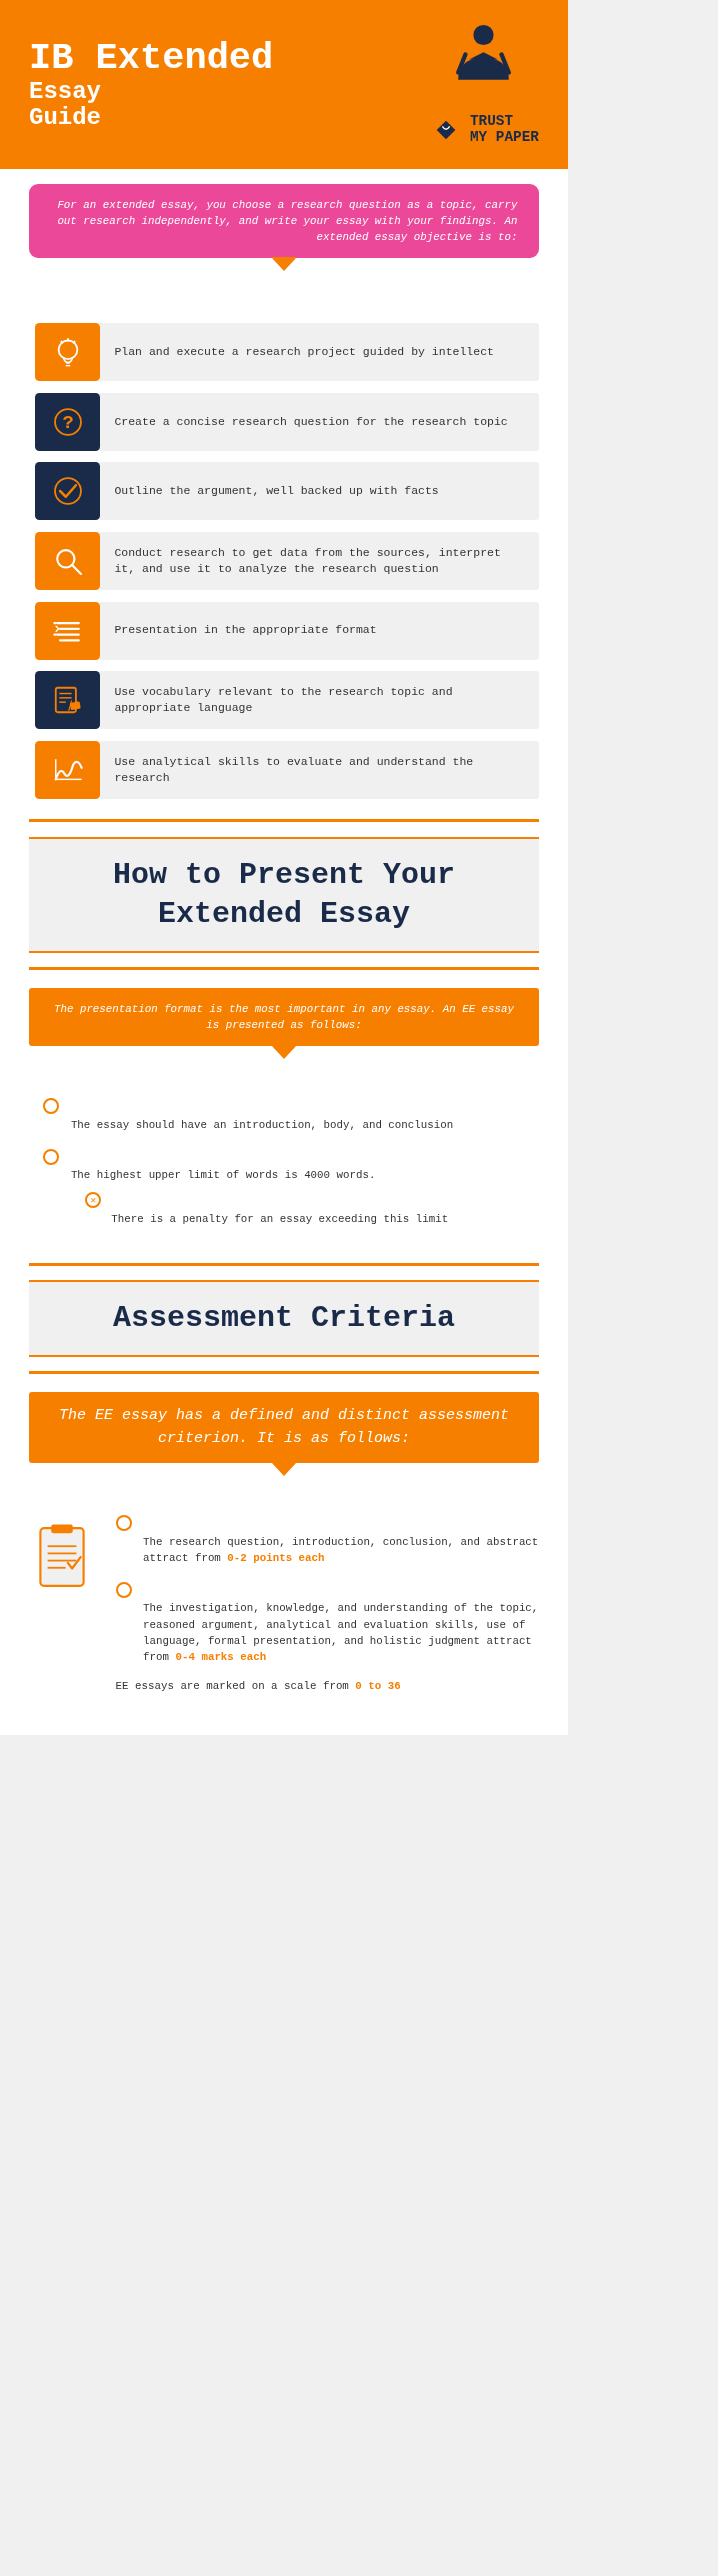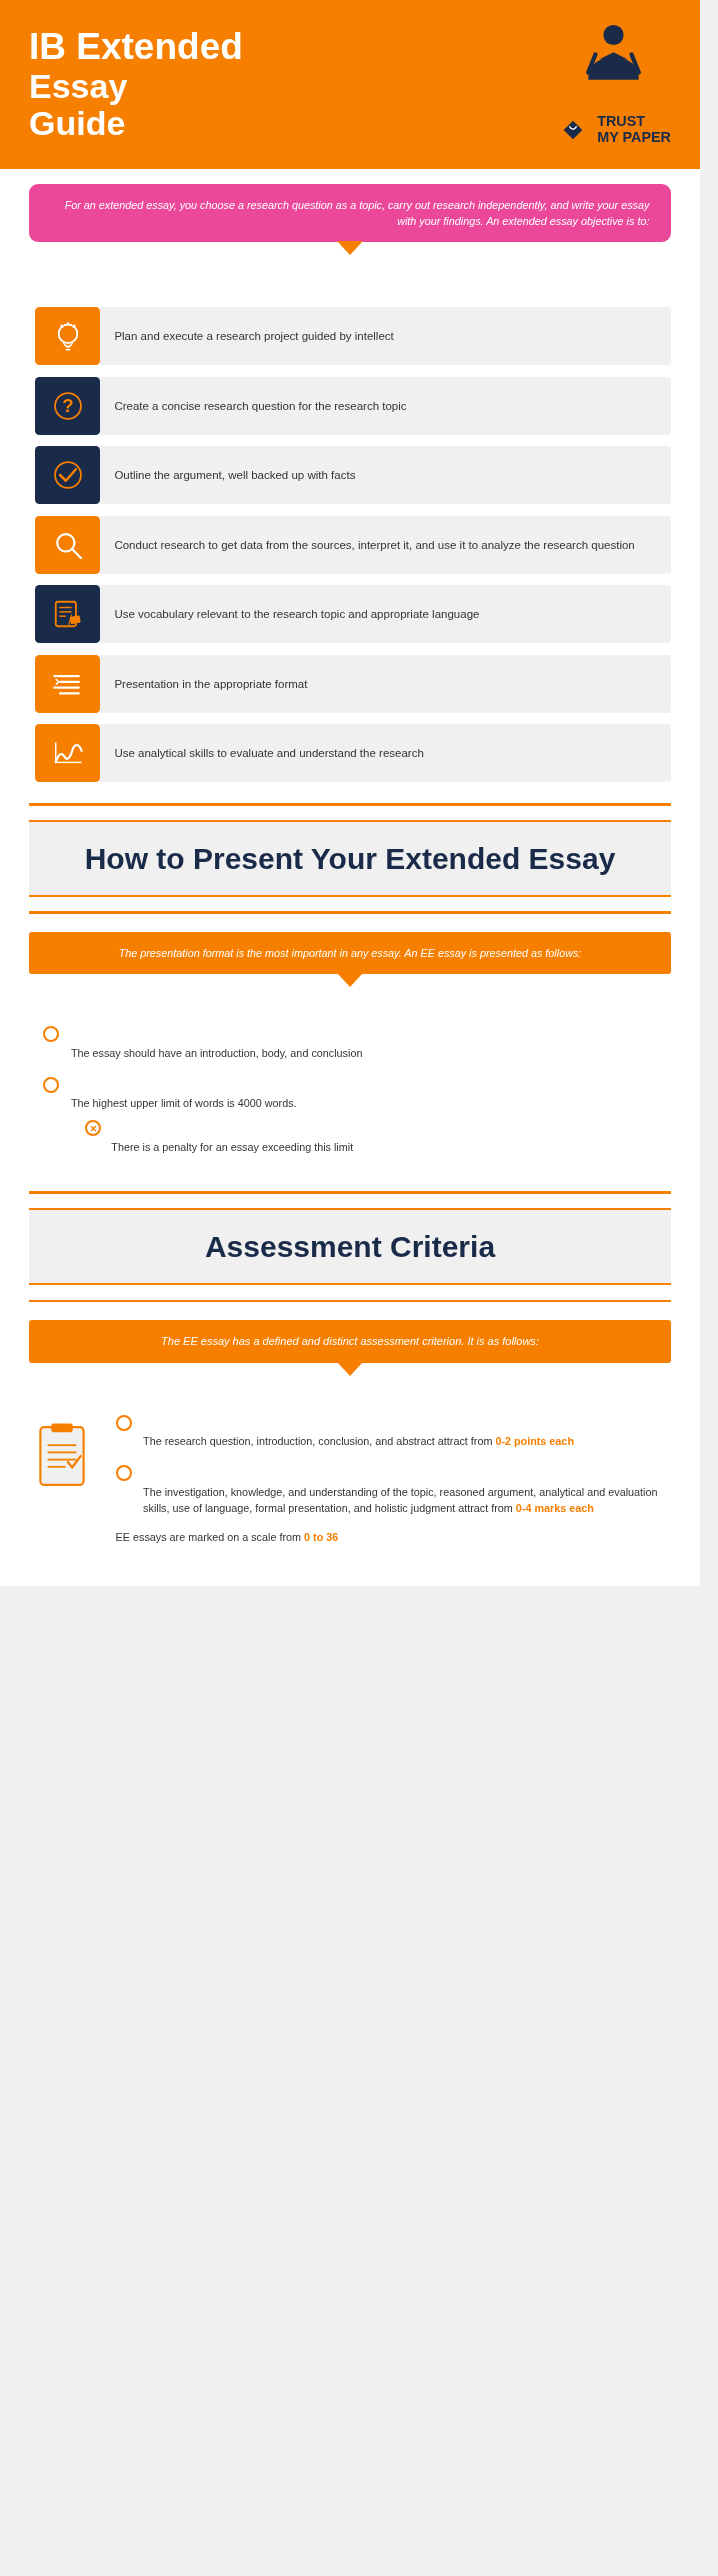--- a/index.html
+++ b/index.html
@@ -2,43 +2,44 @@
 <html style="font-size:11.5px"><head>
   <meta charset="utf-8">
   <style>
     * { margin: 0; padding: 0; box-sizing: border-box; }
     body {
       font-family: Arial, sans-serif;
       background: #f0f0f0;
       width: 719px;
     }
     .infographic {
-      width: 700px;
+      width: 568px;
       background: #ffffff;
+      font-family: Liberation Mono, monospace;
     }
 
     
     .header {
       background: #f77f00;
       padding: 21.6px 29px 21.6px 29px;
       display: flex;
       align-items: center;
       justify-content: space-between;
       min-height: 115px;
     }
     .header-title {
       color: #ffffff;
     }
     .header-title h1 {
       font-size: 37px;
       font-weight: 900;
       line-height: 1.1;
     }
     .header-title h2 {
-      font-size: 34px;
+      font-size: 24px;
       font-weight: 900;
       line-height: 1.1;
     }
     .header-right {
       display: flex;
       flex-direction: column;
       align-items: center;
       gap: 18px;
     }
     .person-icon {
@@ -227,21 +228,21 @@
     .assess-box {
       background: #f77f00;
       padding: 13px 21.6px;
       border-radius: 2.9px;
       text-align: center;
       position: relative;
       margin-bottom: 14.4px;
     }
     .assess-box p {
       color: #ffffff;
-      font-size: 11px;
+      font-size: 15px;
       line-height: 1.5;
       font-style: italic;
     }
     .assess-box::after {
       content: '';
       position: absolute;
       bottom: -13px;
       left: 50%;
       transform: translateX(-50%);
       border-left: 13px solid transparent;
@@ -373,50 +374,50 @@
           <circle cx="22" cy="22" r="12" stroke="white" stroke-width="3" fill="none"></circle>
           <line x1="31" y1="31" x2="43" y2="43" stroke="white" stroke-width="3" stroke-linecap="round"></line>
         </svg>
       </div>
       <div class="obj-text-box">
         <p>Conduct research to get data from the sources, interpret it, and use it to analyze the research question</p>
       </div>
     </div>
 
     <div class="obj-item">
+      <div class="obj-icon-box orange">
+        <svg class="icon-svg" viewBox="0 0 50 50">
+          <line x1="10" y1="14" x2="40" y2="14" stroke="white" stroke-width="3" stroke-linecap="round"></line>
+          <line x1="14" y1="22" x2="40" y2="22" stroke="white" stroke-width="3" stroke-linecap="round"></line>
+          <line x1="10" y1="30" x2="40" y2="30" stroke="white" stroke-width="3" stroke-linecap="round"></line>
+          <line x1="14" y1="38" x2="40" y2="38" stroke="white" stroke-width="3" stroke-linecap="round"></line>
+          <line x1="6" y1="14" x2="8" y2="14" stroke="white" stroke-width="3" stroke-linecap="round"></line>
+          <line x1="6" y1="30" x2="8" y2="30" stroke="white" stroke-width="3" stroke-linecap="round"></line>
+
+          <polyline points="8,18 12,22 8,26" stroke="white" stroke-width="2" fill="none"></polyline>
+        </svg>
+      </div>
+      <div class="obj-text-box">
+        <p>Presentation in the appropriate format</p>
+      </div>
+    </div>
+
+    <div class="obj-item">
       <div class="obj-icon-box dark">
         <svg class="icon-svg" viewBox="0 0 50 50">
           <rect x="8" y="8" width="28" height="34" rx="3" stroke="#f77f00" stroke-width="2.5" fill="none"></rect>
           <line x1="13" y1="16" x2="30" y2="16" stroke="#f77f00" stroke-width="2"></line>
           <line x1="13" y1="22" x2="30" y2="22" stroke="#f77f00" stroke-width="2"></line>
           <line x1="13" y1="28" x2="22" y2="28" stroke="#f77f00" stroke-width="2"></line>
           <rect x="28" y="28" width="14" height="10" rx="2" fill="#f77f00" transform="rotate(-10,35,33)"></rect>
           <line x1="30" y1="26" x2="26" y2="40" stroke="#f77f00" stroke-width="1.5"></line>
         </svg>
       </div>
       <div class="obj-text-box">
         <p>Use vocabulary relevant to the research topic and appropriate language</p>
-      </div>
-    </div>
-
-    <div class="obj-item">
-      <div class="obj-icon-box orange">
-        <svg class="icon-svg" viewBox="0 0 50 50">
-          <line x1="10" y1="14" x2="40" y2="14" stroke="white" stroke-width="3" stroke-linecap="round"></line>
-          <line x1="14" y1="22" x2="40" y2="22" stroke="white" stroke-width="3" stroke-linecap="round"></line>
-          <line x1="10" y1="30" x2="40" y2="30" stroke="white" stroke-width="3" stroke-linecap="round"></line>
-          <line x1="14" y1="38" x2="40" y2="38" stroke="white" stroke-width="3" stroke-linecap="round"></line>
-          <line x1="6" y1="14" x2="8" y2="14" stroke="white" stroke-width="3" stroke-linecap="round"></line>
-          <line x1="6" y1="30" x2="8" y2="30" stroke="white" stroke-width="3" stroke-linecap="round"></line>
-
-          <polyline points="8,18 12,22 8,26" stroke="white" stroke-width="2" fill="none"></polyline>
-        </svg>
-      </div>
-      <div class="obj-text-box">
-        <p>Presentation in the appropriate format</p>
       </div>
     </div>
 
     <div class="obj-item">
       <div class="obj-icon-box orange">
         <svg class="icon-svg" viewBox="0 0 50 50">
           <path d="M8 38 Q14 20 20 30 Q26 40 32 18 Q38 8 44 22" stroke="white" stroke-width="3" fill="none" stroke-linecap="round"></path>
           <line x1="8" y1="38" x2="44" y2="38" stroke="white" stroke-width="2"></line>
           <line x1="8" y1="10" x2="8" y2="38" stroke="white" stroke-width="2"></line>
         </svg>

